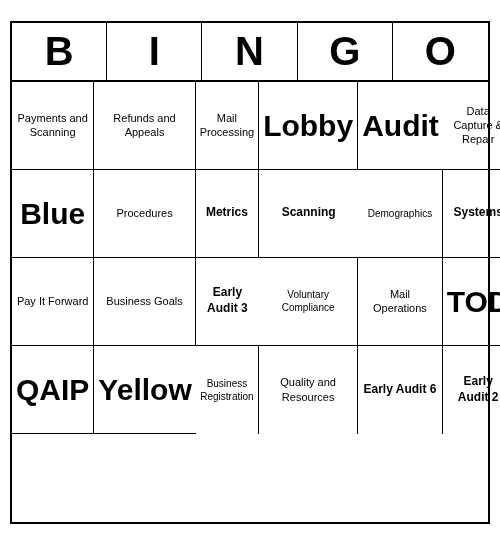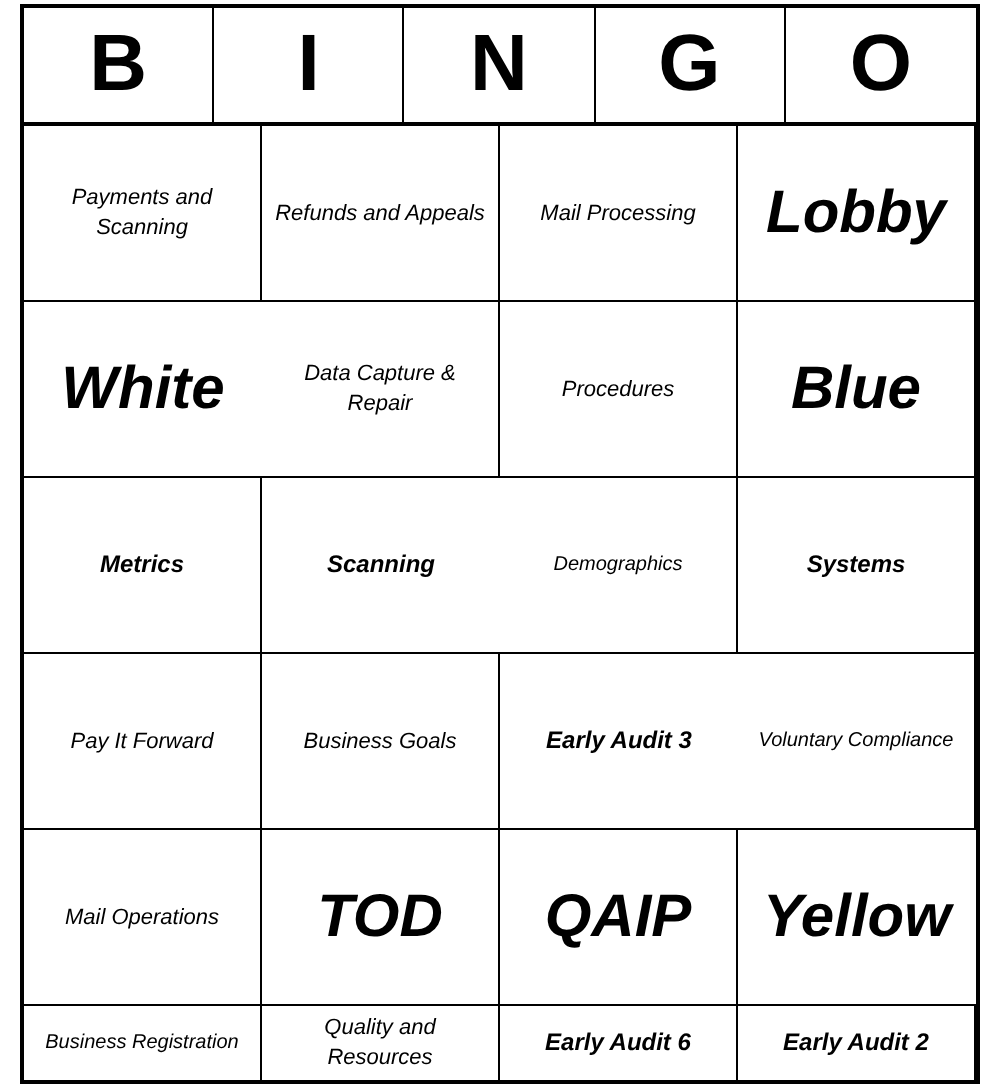--- a/index.html
+++ b/index.html
@@ -26,23 +26,22 @@
       font-size: 40px;
       font-weight: bold;
       padding: 6px 0;
       border-right: 1px solid #000;
     }
     .bingo-header-cell:last-child {
       border-right: none;
     }
     .bingo-grid {
       display: grid;
-      grid-template-columns: repeat(4, 1fr);
+      grid-template-columns: repeat(6, 1fr);
       grid-template-rows: repeat(5, 88px);
-      font-style: italic;
     }
     .bingo-cell {
       border-right: 1px solid #000;
       border-bottom: 1px solid #000;
       display: flex;
       align-items: center;
       justify-content: center;
       text-align: center;
       padding: 4px;
       font-size: 12px;
@@ -78,24 +77,24 @@
       <div class="bingo-header-cell">I</div>
       <div class="bingo-header-cell">N</div>
       <div class="bingo-header-cell">G</div>
       <div class="bingo-header-cell">O</div>
     </div>
   <div class="bingo-grid">
   <div class="bingo-cell small-text">Payments and Scanning</div>
       <div class="bingo-cell small-text">Refunds and Appeals</div>
       <div class="bingo-cell small-text">Mail Processing</div>
       <div class="bingo-cell large-text">Lobby</div>
-      <div class="bingo-cell large-text">White</div>
+      <div class="bingo-cell large-text">Audit</div>
       <div class="bingo-cell small-text">Data Capture &amp; Repair</div>
+      <div class="bingo-cell large-text">Blue</div>
       <div class="bingo-cell small-text">Procedures</div>
-      <div class="bingo-cell large-text">Blue</div>
       <div class="bingo-cell medium-text">Metrics</div>
       <div class="bingo-cell medium-text">Scanning</div>
       <div class="bingo-cell xsmall-text">Demographics</div>
       <div class="bingo-cell medium-text">Systems</div>
       <div class="bingo-cell small-text">Pay It Forward</div>
       <div class="bingo-cell small-text">Business Goals</div>
       <div class="bingo-cell medium-text">Early Audit 3</div>
       <div class="bingo-cell xsmall-text">Voluntary Compliance</div>
       <div class="bingo-cell small-text">Mail Operations</div>
       <div class="bingo-cell large-text">TOD</div>

